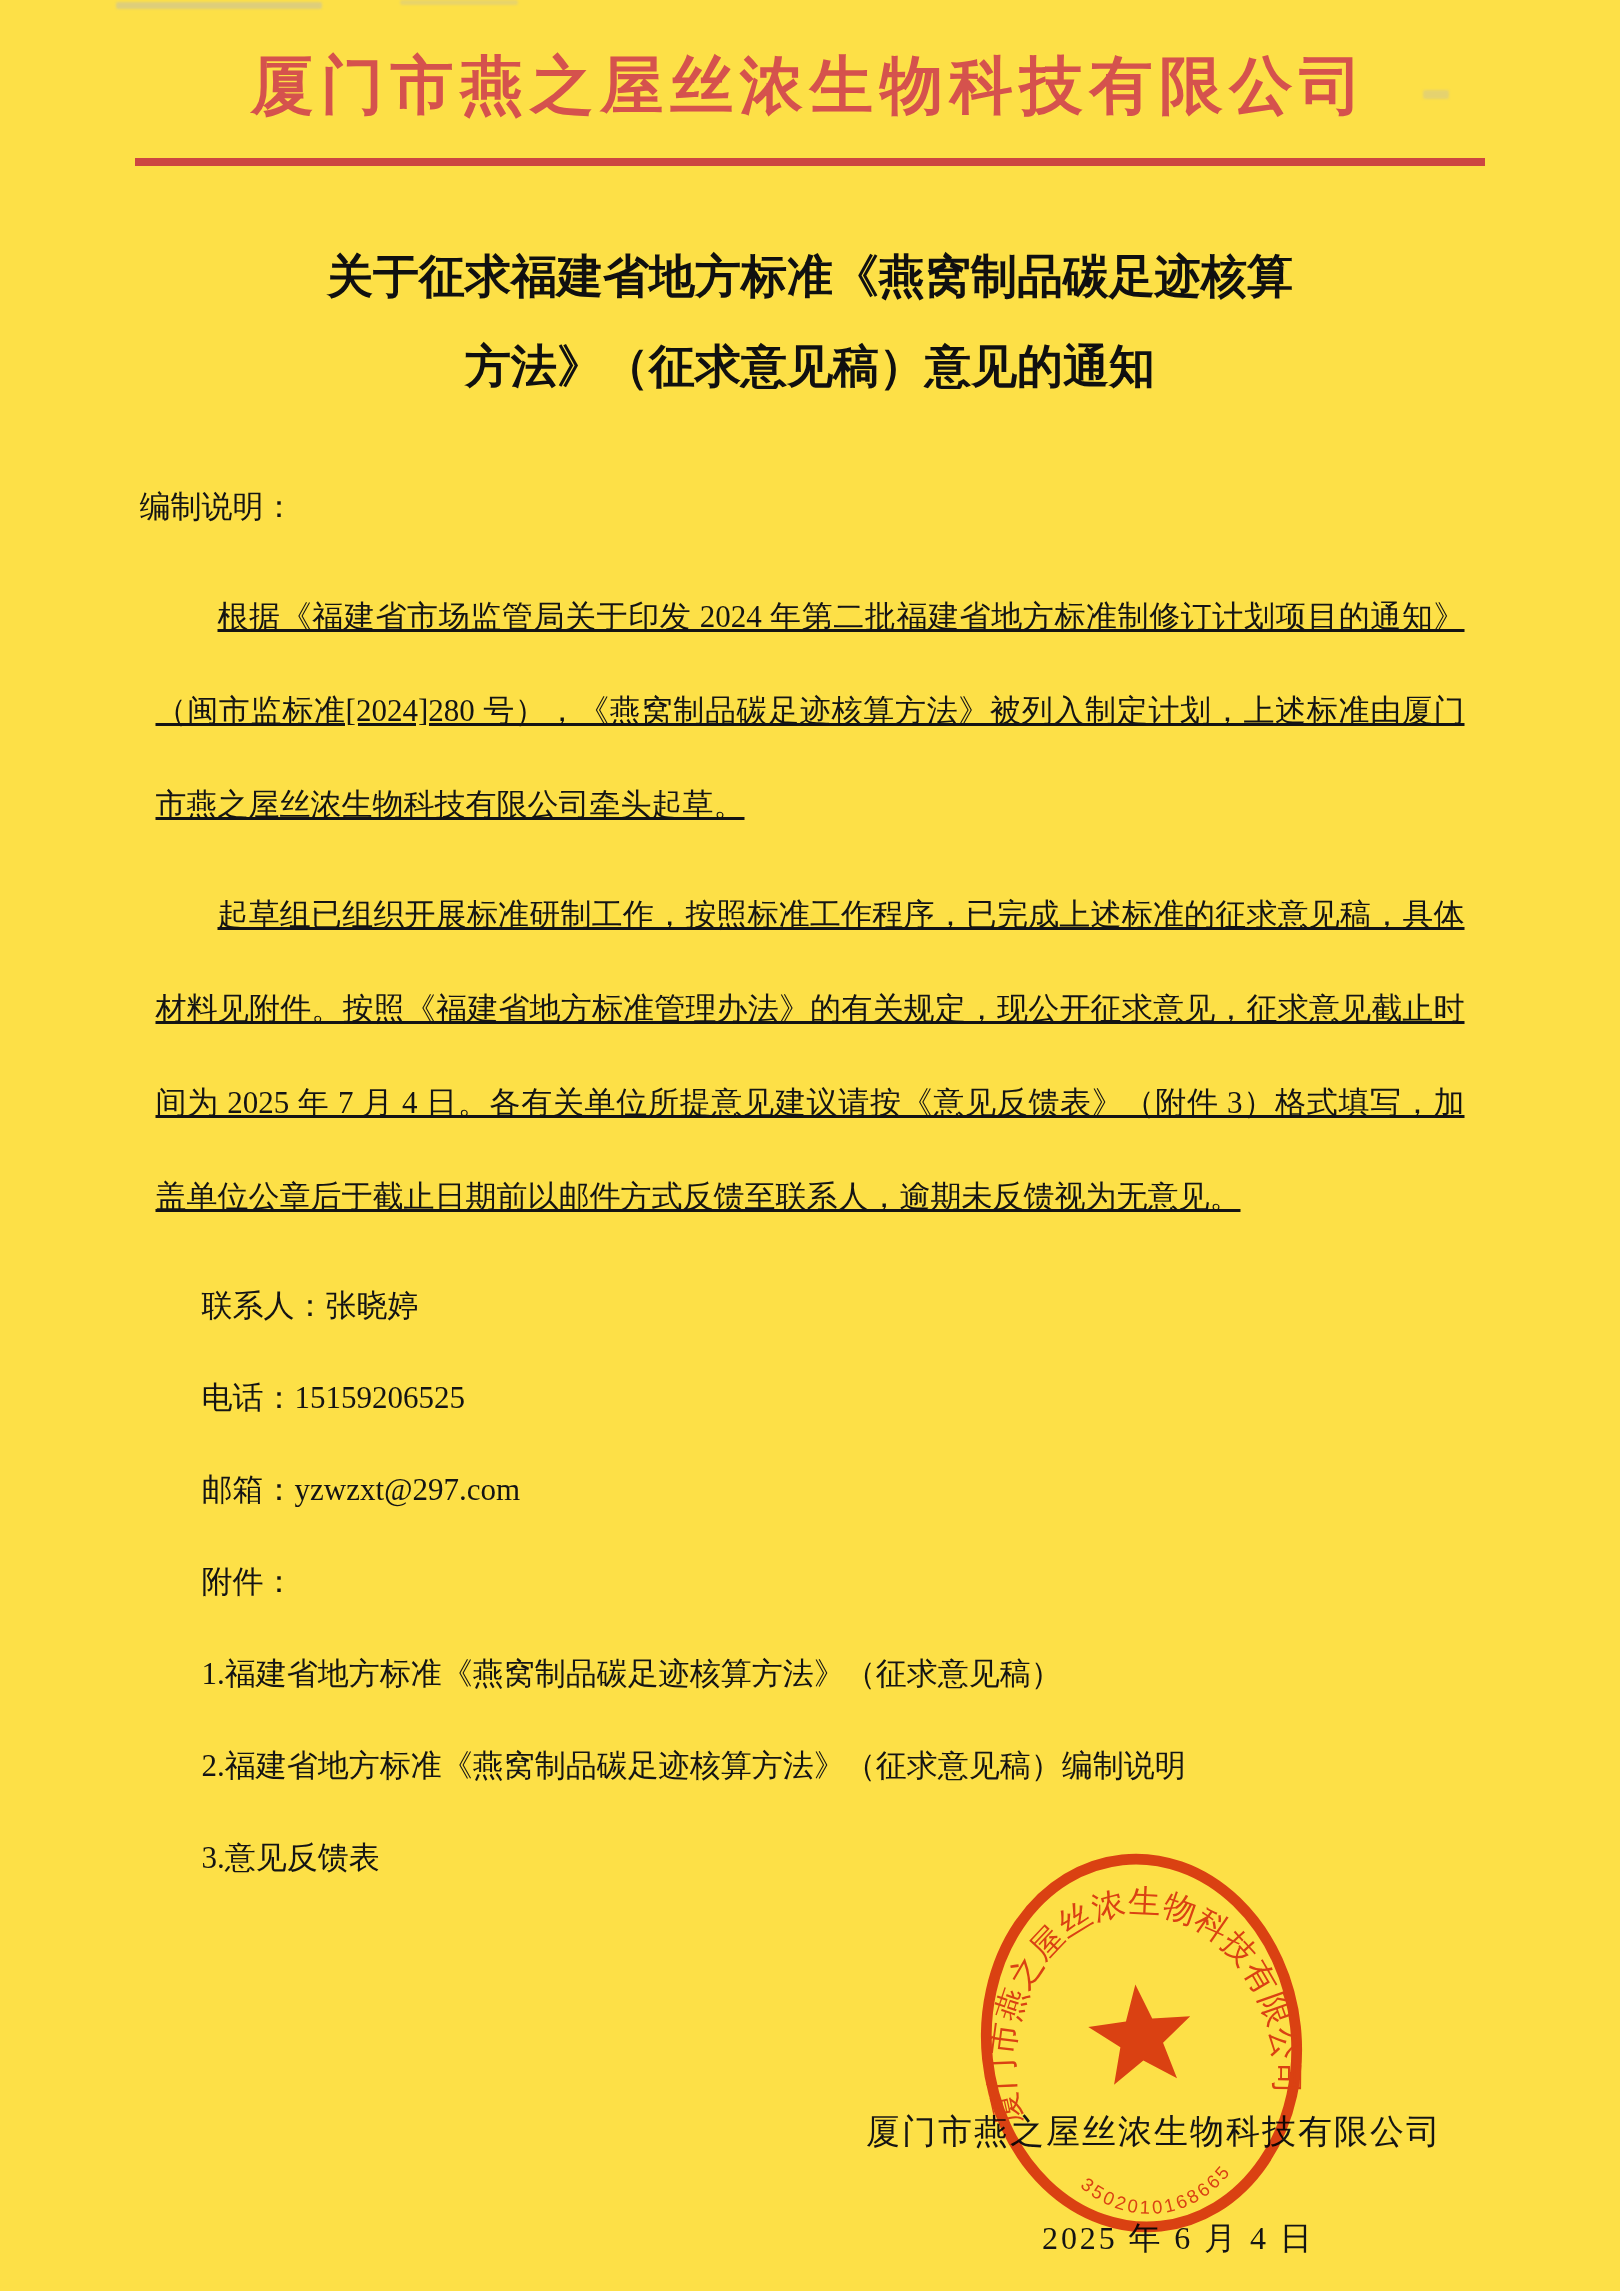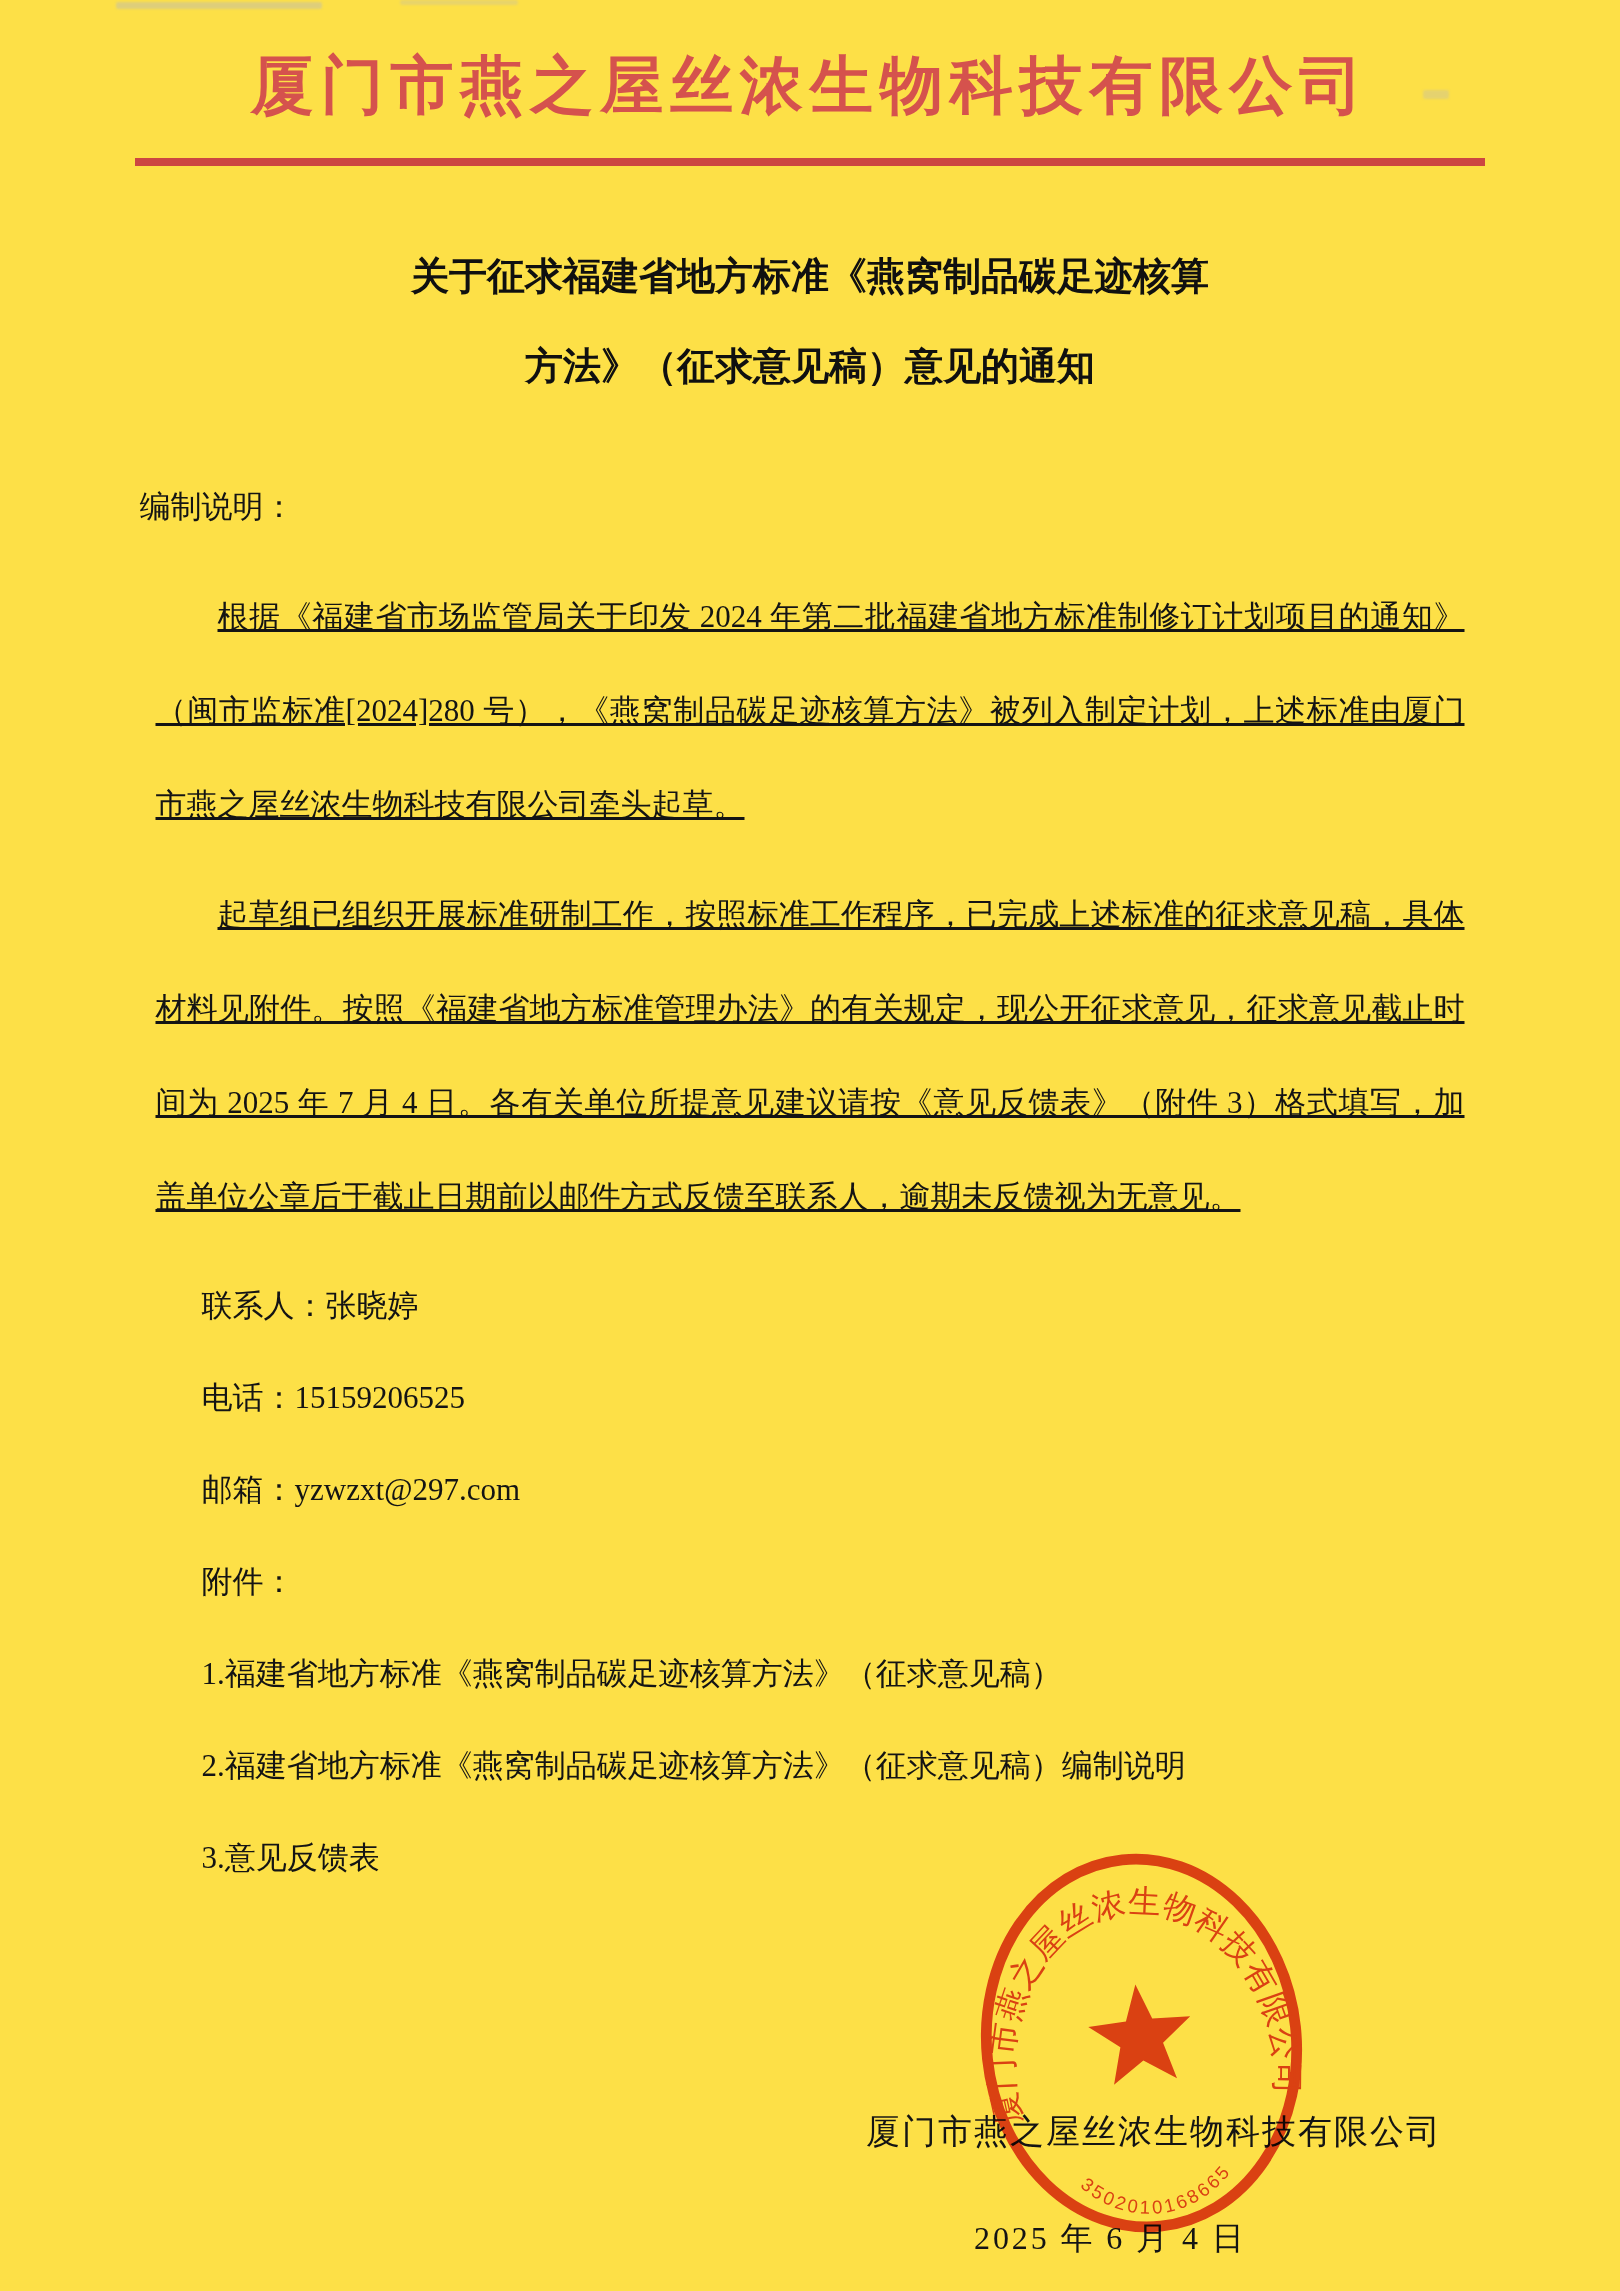--- a/index.html
+++ b/index.html
@@ -29,21 +29,21 @@
     width:1350px;height:7.8px;
     margin:29px auto 0 auto;
     background:#cc4641;
   }
   .doc-title{
     margin:65px auto 0 auto;
     width:1215px;
     text-align:center;
     font-family:"Liberation Sans","DejaVu Sans",sans-serif;
     font-weight:700;
-    font-size:38px;
+    font-size:46px;
     line-height:90px;
     color:#101010;
   }
   .body-text{
     width:1341px;
     margin:49px auto 0 auto;
     font-size:31px;
     line-height:94px;
     text-align:justify;
   }
@@ -58,21 +58,21 @@
   .signature-company{
     position:absolute;
     top:2109px;right:178px;
     font-size:34px;
     letter-spacing:2px;
     color:#141414;
     z-index:1;
   }
   .signature-date{
     position:absolute;
-    top:2217px;left:974px;
+    top:2217px;left:1042px;
     font-size:32px;
     letter-spacing:2.9px;
     color:#141414;
     z-index:1;
   }
   .seal{
     position:absolute;
     left:965px;top:1847px;
     width:353px;height:392px;
     transform:rotate(-6deg);

